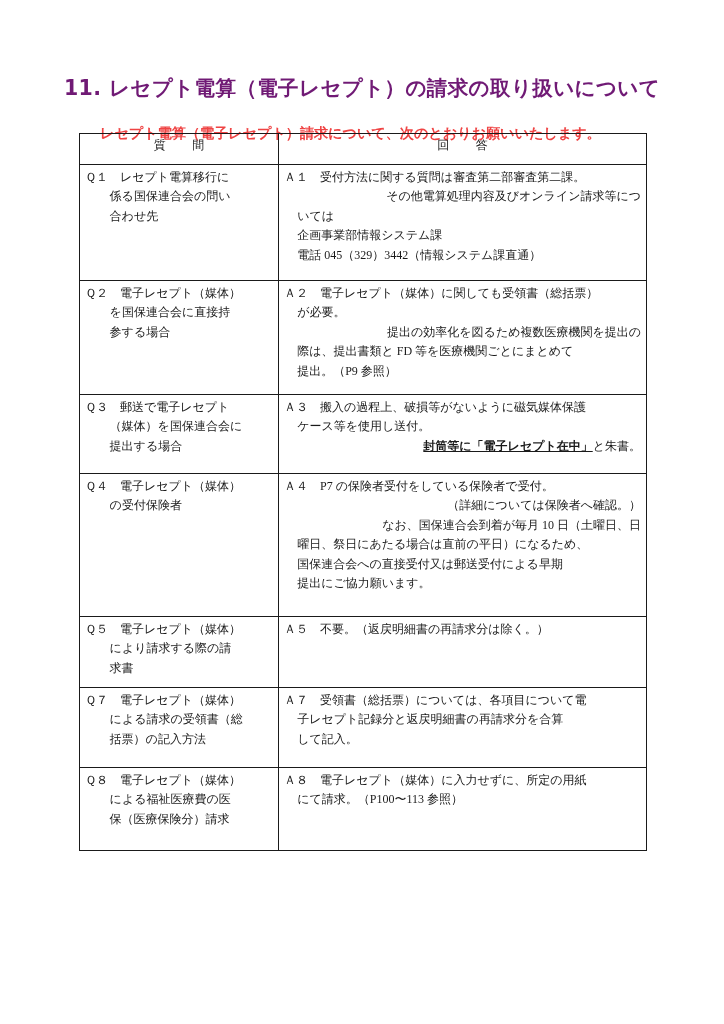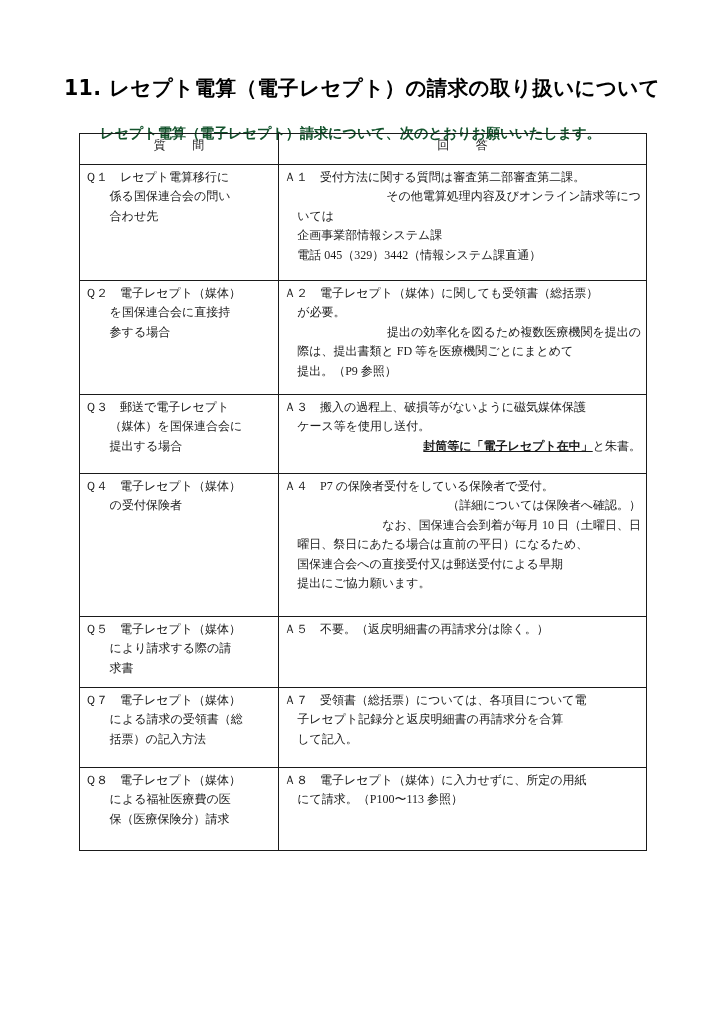--- a/index.html
+++ b/index.html
@@ -23,36 +23,36 @@
   .doc-title {
     position: absolute;
     left: 0;
     top: 60px;
     width: 724px;
     text-align: center;
     font-family: "DejaVu Sans", "Liberation Sans", sans-serif;
     font-size: 20.5px;
     font-weight: bold;
     letter-spacing: 0.4px;
-    color: #000000;
+    color: #701a75;
     white-space: nowrap;
   }
 
   
   .doc-subtitle {
     position: absolute;
     left: 100px;
     top: 110px;
     width: 560px;
     text-align: left;
     font-family: "DejaVu Sans", "Liberation Sans", sans-serif;
     font-size: 14.2px;
     font-weight: bold;
     letter-spacing: -0.1px;
-    color: #14532d;
+    color: #ef4444;
     white-space: nowrap;
   }
 
   
   .qa-table {
     position: absolute;
     left: 79px;
     top: 133px;
     width: 567px;
     border-collapse: collapse;

